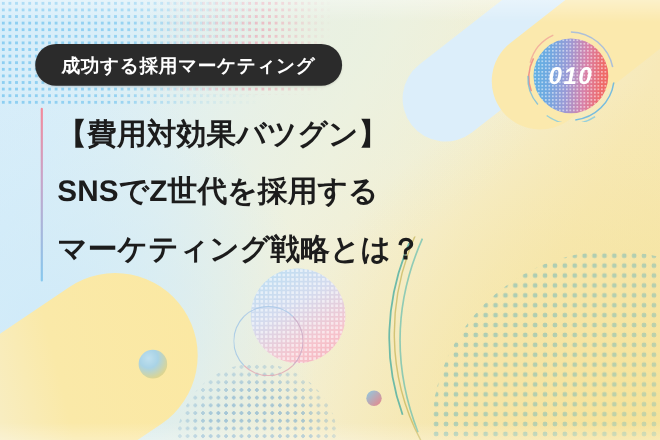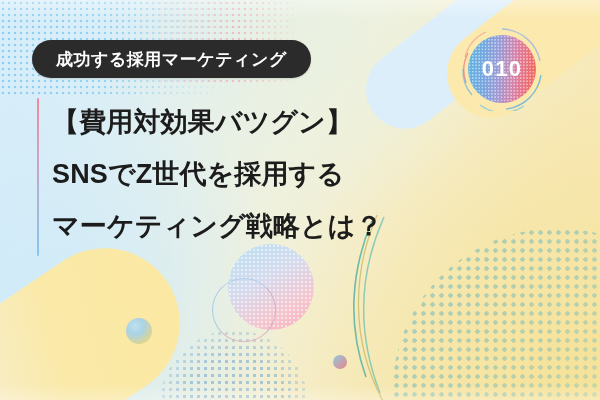--- a/index.html
+++ b/index.html
@@ -187,22 +187,22 @@
     font-size:27px;
     font-weight:700;
     letter-spacing:.005em;
     line-height:52px;
     white-space:nowrap;
   }
 
   
   .badge{
     position:absolute;
-    left:460px;top:27px;
-    width:84px;height:84px;
+    left:477px;top:27px;
+    width:84px;height:84px;font-style:italic;
   }
   .badge-disc{
     position:absolute;left:8px;top:8px;width:68px;height:68px;
     border-radius:50%;
     background:linear-gradient(95deg,
       #5fb4e4 0%, #6fa8e0 22%, #9a9ad6 45%, #d981a8 68%, #ee6b6b 88%, #f06a5f 100%);
   }
   .badge-disc-dots{
     position:absolute;left:8px;top:8px;width:68px;height:68px;
     border-radius:50%;

